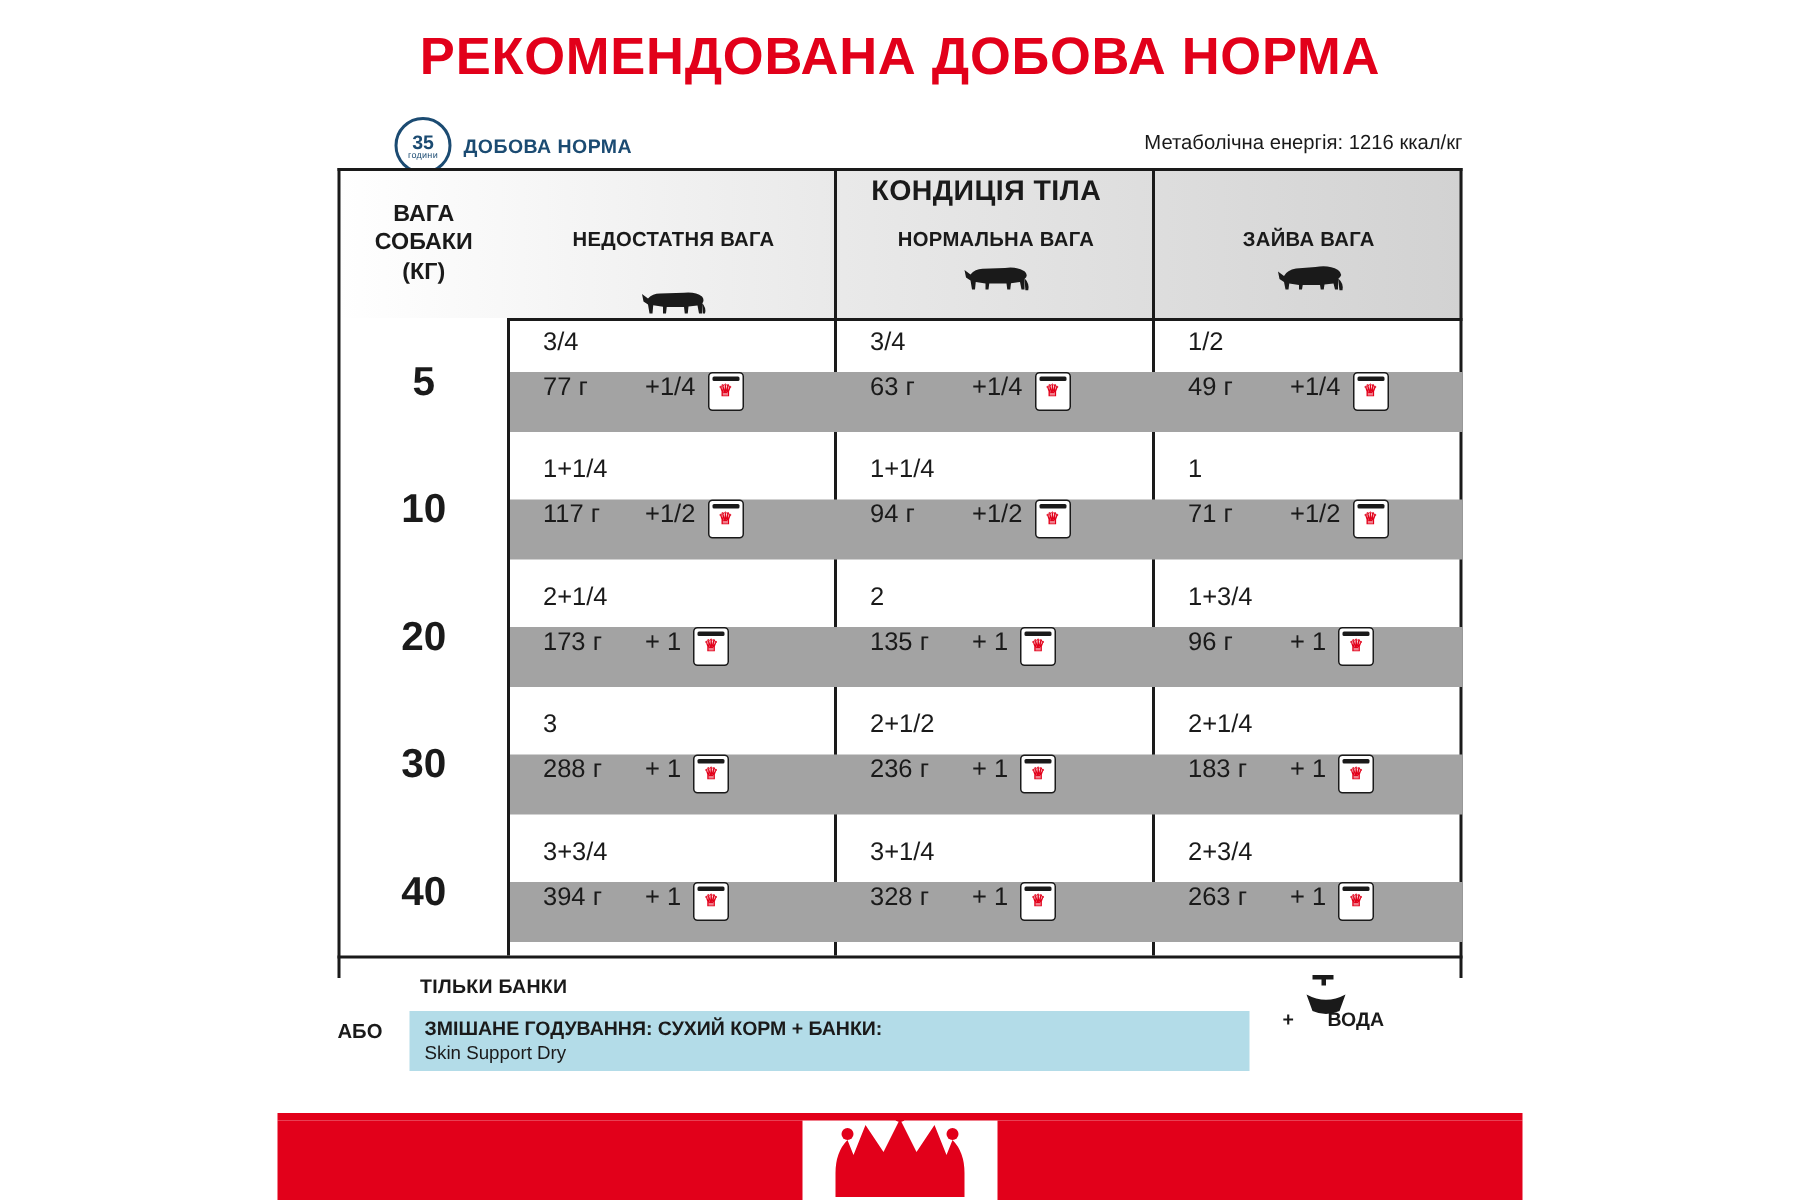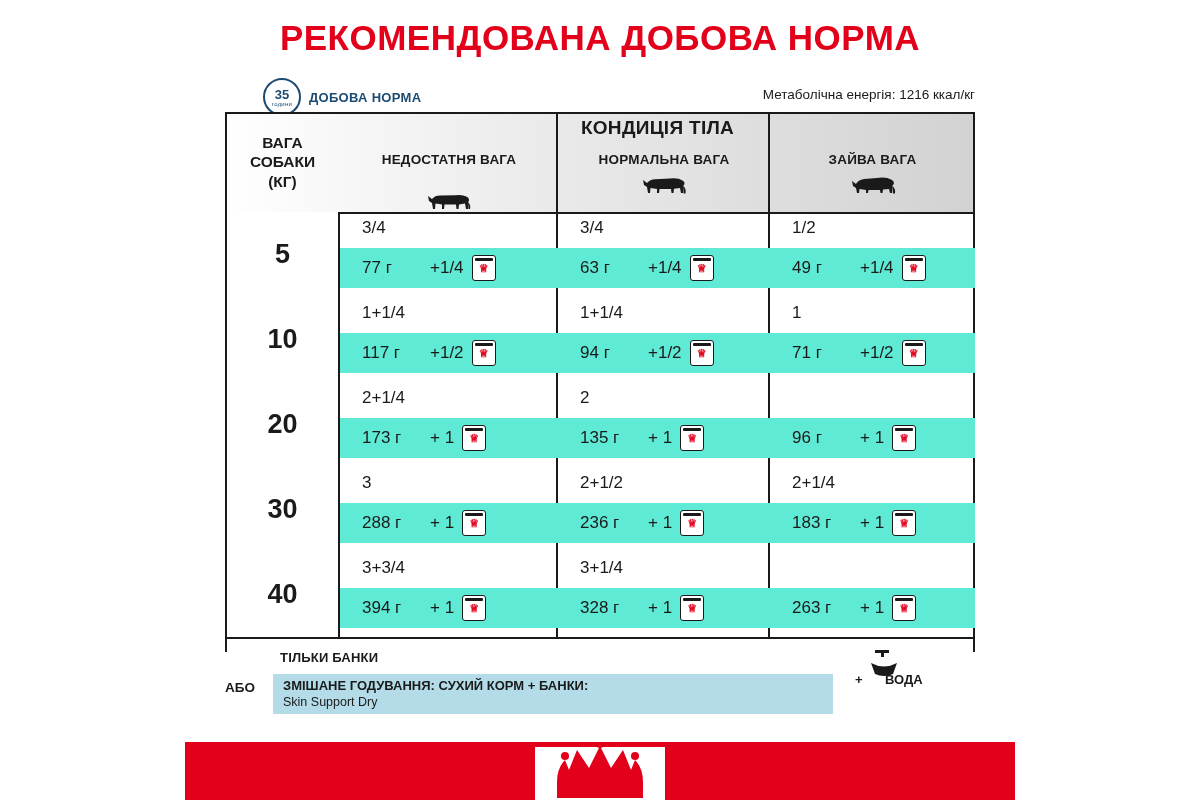--- a/index.html
+++ b/index.html
@@ -103,22 +103,22 @@
   .w0{left:115px;width:218px;}
   .w1{left:333px;width:212px;}
   .w2{left:545px;width:205px;}
 
   .cups{
     position:absolute;left:0;top:6px;width:100%;
     font-size:17px;padding-left:22px;box-sizing:border-box;
   }
   .grams-band{
     position:absolute;left:0;top:36px;width:100%;height:40px;
-    background:#5eead4;
-    display:flex;align-items:center;
+    background:#a3a3a3;
+    display:flex;
     padding-left:22px;box-sizing:border-box;
     font-size:17px;
   }
   .grams-band .g{min-width:62px;display:inline-block;}
   .grams-band .plus{margin-left:6px;margin-right:8px;white-space:nowrap;}
 
   
   .can{
     display:inline-block;width:22px;height:24px;position:relative;
     background:#ffffff;border:1.6px solid #1a1a1a;border-radius:3px;
@@ -341,20 +341,21 @@
           <div class="cups">2</div>
           <div class="grams-band">
             <span class="g">135 г</span>
             <span class="plus">+ 1</span>
             <span class="can">
                 <span class="crown">♕</span>
               </span>
           </div>
         </div>
         <div class="cellwrap w2">
+          <div class="cups">1+3/4</div>
           <div class="grams-band">
             <span class="g">96 г</span>
             <span class="plus">+ 1</span>
             <span class="can">
                 <span class="crown">♕</span>
               </span>
           </div>
         </div>
       </div>
 
@@ -408,20 +409,21 @@
           <div class="cups">3+1/4</div>
           <div class="grams-band">
             <span class="g">328 г</span>
             <span class="plus">+ 1</span>
             <span class="can">
                 <span class="crown">♕</span>
               </span>
           </div>
         </div>
         <div class="cellwrap w2">
+          <div class="cups">2+3/4</div>
           <div class="grams-band">
             <span class="g">263 г</span>
             <span class="plus">+ 1</span>
             <span class="can">
                 <span class="crown">♕</span>
               </span>
           </div>
         </div>
       </div>
 

